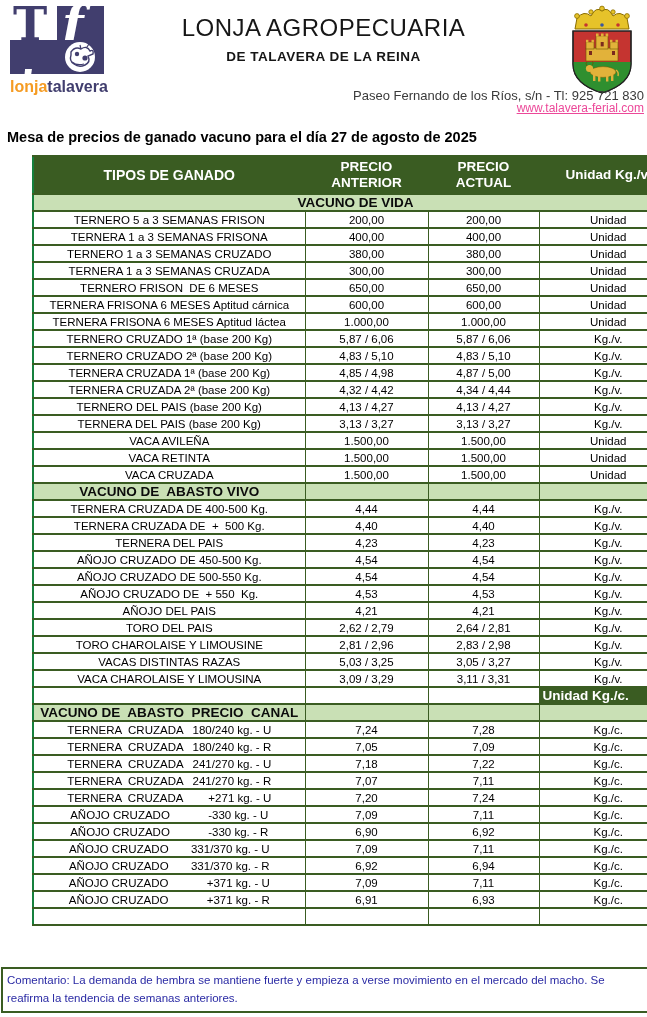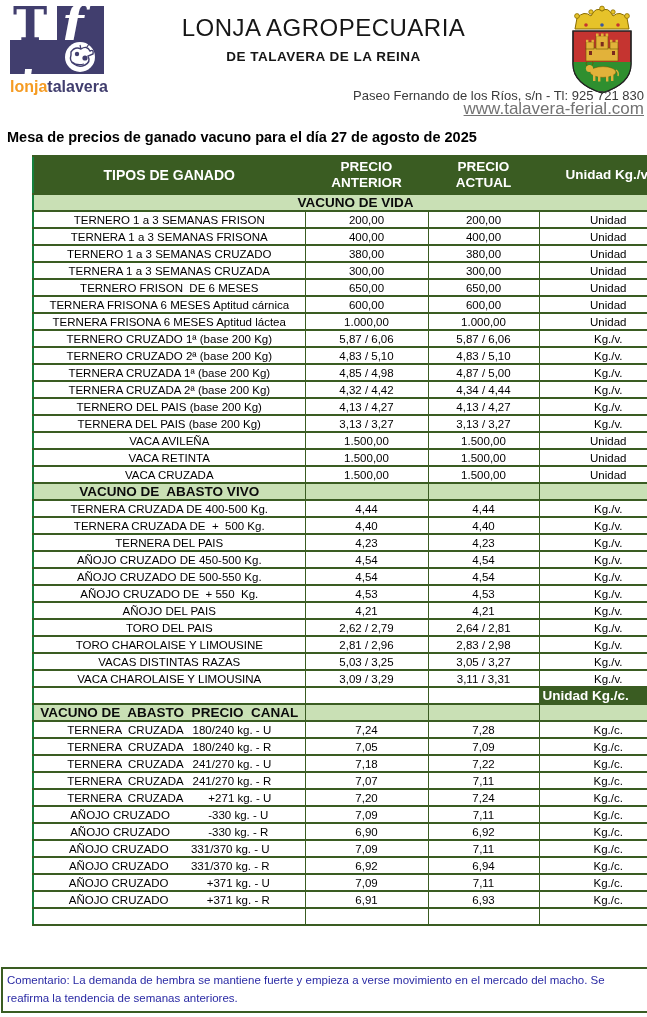--- a/index.html
+++ b/index.html
@@ -22,21 +22,21 @@
   .lg-text .navy{color:#413E6E;}
 
   .org-block{position:absolute;left:130px;right:130px;top:14px;text-align:center;}
   .org-title{font-size:24px;font-weight:normal;color:#161616;letter-spacing:0.5px;white-space:nowrap;}
   .org-subtitle{margin-top:7px;font-size:13.5px;font-weight:bold;color:#161616;letter-spacing:0.5px;}
 
   .coat{position:absolute;right:4px;top:2px;width:82px;height:94px;}
 
   .addr-block{position:absolute;right:3px;top:89px;text-align:right;line-height:13px;}
   .addr{font-size:13px;color:#3a3a3a;}
-  .website{font-size:17px;color:#737373;text-decoration:underline;cursor:pointer;}
+  .website{font-size:12px;color:#ec4899;text-decoration:underline;cursor:pointer;}
 
   .page-title{position:absolute;left:7px;top:129px;font-size:14.5px;font-weight:bold;color:#000;}
 
   
   table.prices{position:absolute;left:1px;top:155px;width:645px;border-collapse:collapse;table-layout:fixed;font-size:11.5px;}
   table.prices{border:2px solid #15803d;margin-left:31px;}
   .prices th,.prices td{border:1px solid #3A5C22;border-top-width:2px;border-bottom-width:2px;padding:0 3px;overflow:hidden;}
   .prices thead th{background:#3A5C22;color:#fff;font-weight:bold;font-size:13.5px;height:36px;white-space:pre-line;line-height:16px;text-align:center;}
   .prices thead th.c0{font-size:14px;}
   .sec-row td{background:#C9E0B5;color:#0b0b0b;font-weight:bold;font-size:13.5px;height:15px;line-height:15px;white-space:pre;padding-left:3px;}
@@ -149,21 +149,21 @@
         <th>PRECIO
 ACTUAL</th>
         <th>Unidad Kg./v.</th>
       </tr>
     </thead>
     <tbody id="tbody">
         <tr class="sec-row">
           <td class="c0" colspan="4">VACUNO DE VIDA</td>
         </tr>
         <tr class="data-row">
-          <td class="c0">TERNERO 1 a 3 SEMANAS FRISON</td>
+          <td class="c0">TERNERO 5 a 3 SEMANAS FRISON</td>
           <td class="c1">200,00</td>
           <td class="c2">200,00</td>
           <td class="c3">Unidad</td>
         </tr>
         <tr class="data-row">
           <td class="c0">TERNERA 1 a 3 SEMANAS FRISONA</td>
           <td class="c1">400,00</td>
           <td class="c2">400,00</td>
           <td class="c3">Unidad</td>
         </tr>

